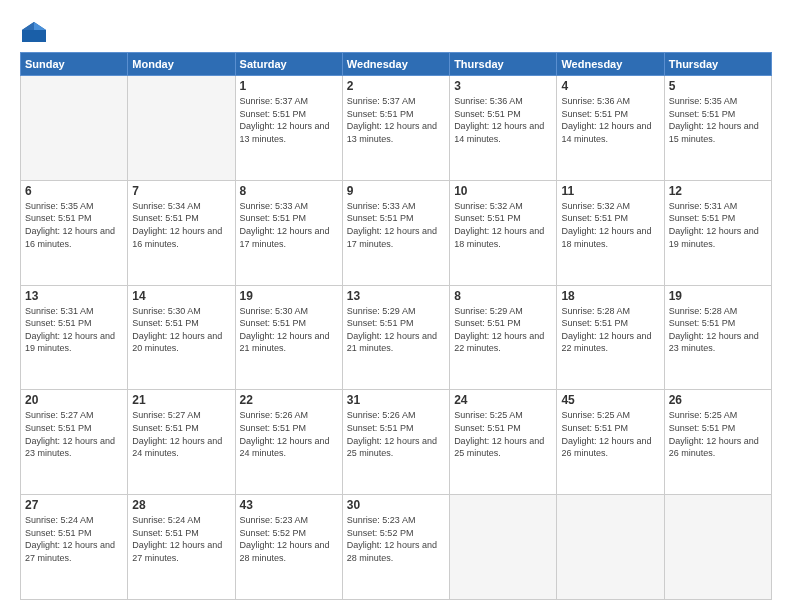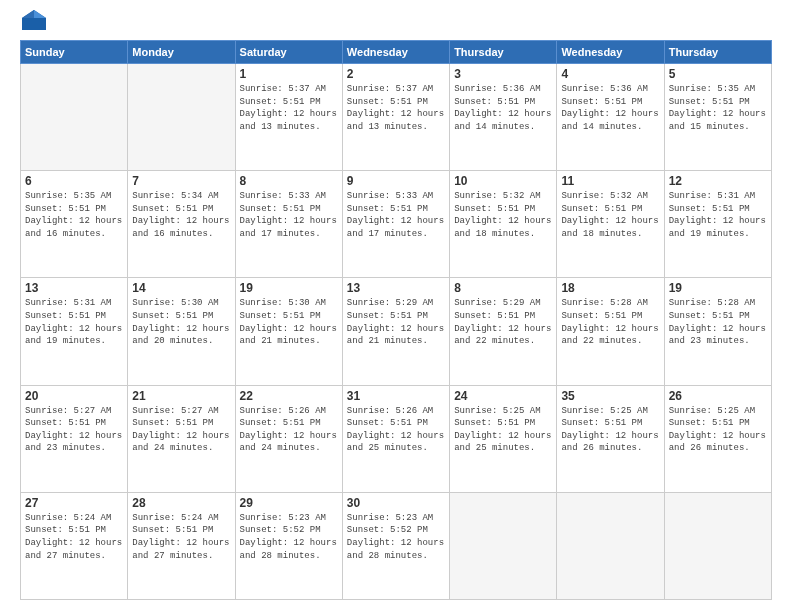--- a/index.html
+++ b/index.html
@@ -6,21 +6,21 @@
     body {
       font-family: Arial, sans-serif;
       background: #fff;
       width: 792px;
       height: 612px;
       overflow: hidden;
     }
     .page {
       width: 792px;
       height: 612px;
-      padding: 8px 20px 12px 20px;
+      padding: 20px 20px 12px 20px;
       display: flex;
       flex-direction: column;
     }
     .header {
       display: flex;
       justify-content: space-between;
       align-items: flex-start;
       margin-bottom: 8px;
     }
     .logo {
@@ -89,21 +89,20 @@
     .day-number {
       font-size: 12px;
       font-weight: bold;
       color: #333;
       margin-bottom: 2px;
     }
     .day-info {
       font-size: 9px;
       color: #444;
       line-height: 1.4;
-      font-family: Liberation Mono, monospace;
     }
   </style>
 </head>
 <body>
 
 <div class="page">
   <div class="header">
     <div class="logo">
       <svg class="logo-icon" viewBox="0 0 28 24" xmlns="http://www.w3.org/2000/svg">
         <polygon points="14,2 26,10 26,22 2,22 2,10" fill="#1a5fa8"></polygon>
@@ -281,21 +280,21 @@
 Sunset: 5:51 PM
 Daylight: 12 hours and 25 minutes.</div>
           </td>
           <td>
             <div class="day-number">24</div>
             <div class="day-info" style="white-space: pre-line;">Sunrise: 5:25 AM
 Sunset: 5:51 PM
 Daylight: 12 hours and 25 minutes.</div>
           </td>
           <td>
-            <div class="day-number">35</div>
+            <div class="day-number">45</div>
             <div class="day-info" style="white-space: pre-line;">Sunrise: 5:25 AM
 Sunset: 5:51 PM
 Daylight: 12 hours and 26 minutes.</div>
           </td>
           <td>
             <div class="day-number">26</div>
             <div class="day-info" style="white-space: pre-line;">Sunrise: 5:25 AM
 Sunset: 5:51 PM
 Daylight: 12 hours and 26 minutes.</div>
           </td>
@@ -307,21 +306,21 @@
 Sunset: 5:51 PM
 Daylight: 12 hours and 27 minutes.</div>
           </td>
           <td>
             <div class="day-number">28</div>
             <div class="day-info" style="white-space: pre-line;">Sunrise: 5:24 AM
 Sunset: 5:51 PM
 Daylight: 12 hours and 27 minutes.</div>
           </td>
           <td>
-            <div class="day-number">29</div>
+            <div class="day-number">43</div>
             <div class="day-info" style="white-space: pre-line;">Sunrise: 5:23 AM
 Sunset: 5:52 PM
 Daylight: 12 hours and 28 minutes.</div>
           </td>
           <td>
             <div class="day-number">30</div>
             <div class="day-info" style="white-space: pre-line;">Sunrise: 5:23 AM
 Sunset: 5:52 PM
 Daylight: 12 hours and 28 minutes.</div>
           </td>

